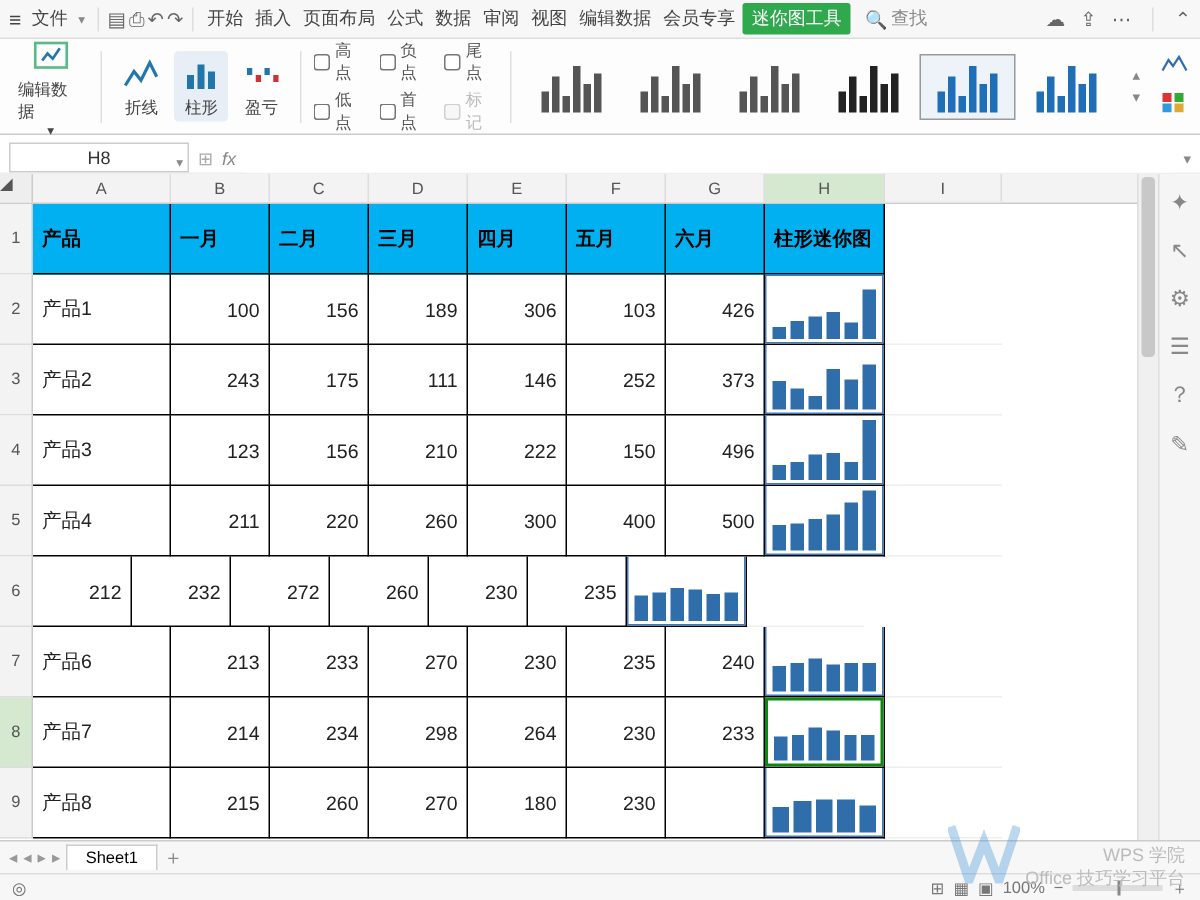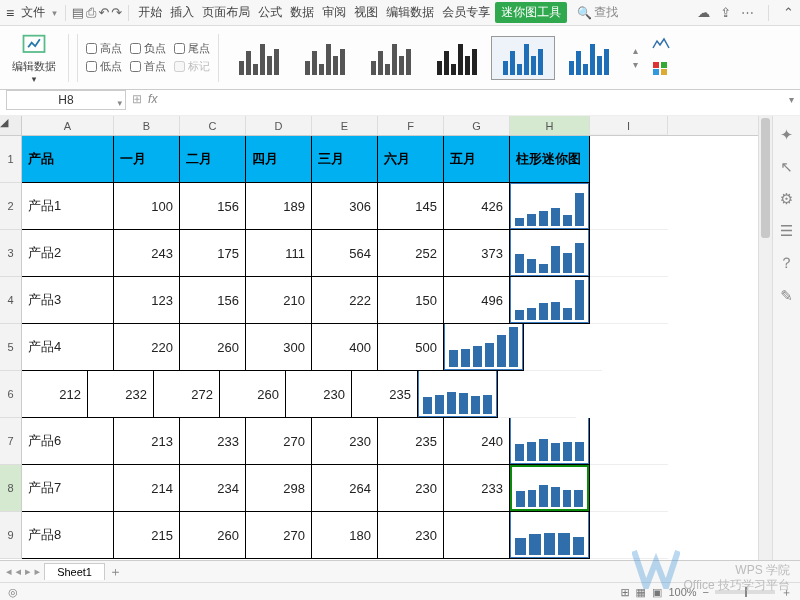--- a/index.html
+++ b/index.html
@@ -20,21 +20,21 @@
 .rgroup .big svg, .rgroup .big .ico { width: 28px; height: 28px; }
 .rsep { width: 1px; height: 48px; background: #e0e0e0; }
 .checkgrid { display: grid; grid-template-columns: repeat(3, auto); gap: 3px 8px; font-size: 11px; color: #555; }
 .checkgrid label { display: flex; align-items: center; gap: 3px; }
 .checkgrid input { width: 11px; height: 11px; }
 .sparkpreview { display: flex; gap: 2px; }
 .sparkpreview .sp { width: 64px; height: 44px; border: 1px solid transparent; display: flex; align-items: flex-end; justify-content: center; padding: 4px; gap: 2px; }
 .sparkpreview .sp.sel { border: 1px solid #999; background: #eef3fa; }
 .sparkpreview .sp .b { width: 5px; background: #1e6fb8; }
 
-.namebox-row { height: 26px; border-bottom: 1px solid #eee; display: flex; align-items: flex-start; padding: 0 6px; gap: 6px; font-size: 12px; }
+.namebox-row { height: 26px; border-bottom: 1px solid #eee; display: flex; align-items: flex-end; padding: 0 6px; gap: 6px; font-size: 12px; }
 .namebox { width: 120px; height: 20px; border: 1px solid #ccc; text-align: center; line-height: 18px; font-size: 12px; color: #333; background: #fff; position: relative; }
 .namebox .dd { position: absolute; right: 3px; top: 3px; font-size: 9px; color: #888; }
 .fxbar { display: flex; align-items: center; gap: 6px; flex: 1; }
 .fxbar .fx { color: #888; font-style: italic; }
 .fxbar input { flex: 1; border: none; outline: none; font-size: 12px; height: 18px; }
 .fxbar .expand { color: #888; font-size: 10px; }
 
 .sheet { position: relative; display: flex; height: 446px; }
 .right-sidebar { width: 28px; background: #f5f5f5; border-left: 1px solid #ddd; display: flex; flex-direction: column; align-items: center; gap: 14px; padding-top: 10px; }
 .right-sidebar .sico { color: #888; font-size: 15px; }
@@ -115,20 +115,45 @@
     <div class="big">
       <svg class="ico" viewBox="0 0 24 24">
           <rect x="3" y="4" width="18" height="14" fill="none" stroke="#5b8" stroke-width="1.5"></rect>
           <path d="M7 14l3-4 3 3 4-6" stroke="#27a" fill="none" stroke-width="1.5"></path>
         </svg>
       <span>编辑数据</span>
         <span style="font-size:9px">▾</span>
     </div>
   </div>
   <div class="rsep"></div>
+  <div class="rgroup">
+    <div class="big">
+      <svg class="ico" viewBox="0 0 24 24">
+          <path d="M3 18l5-8 4 5 5-10 4 8" stroke="#27a" fill="none" stroke-width="1.8"></path>
+        </svg>
+      <span>折线</span>
+    </div>
+    <div class="big" style="background:#e8eef5;border-radius:3px;">
+      <svg class="ico" viewBox="0 0 24 24">
+          <rect x="4" y="12" width="4" height="8" fill="#27a"></rect>
+          <rect x="10" y="6" width="4" height="14" fill="#27a"></rect>
+          <rect x="16" y="10" width="4" height="10" fill="#27a"></rect>
+        </svg>
+      <span>柱形</span>
+    </div>
+    <div class="big">
+      <svg class="ico" viewBox="0 0 24 24">
+          <rect x="4" y="8" width="3" height="4" fill="#27a"></rect>
+          <rect x="9" y="12" width="3" height="4" fill="#c33"></rect>
+          <rect x="14" y="8" width="3" height="4" fill="#27a"></rect>
+          <rect x="19" y="12" width="3" height="4" fill="#c33"></rect>
+        </svg>
+      <span>盈亏</span>
+    </div>
+  </div>
   <div class="rsep"></div>
   <div class="checkgrid">
     <label>
         <input type="checkbox" style="">
         <span>高点</span>
       </label>
     <label>
         <input type="checkbox" style="">
         <span>负点</span>
       </label>
@@ -247,55 +272,55 @@
       <div class="ch colG">G</div>
       <div class="ch colH sel">H</div>
       <div class="ch colI">I</div>
     </div>
     <div class="rows" id="rows">
         <div class="row header-row">
           <div class="rowhead">1</div>
           <div class="cell colA">产品</div>
           <div class="cell colB">一月</div>
           <div class="cell colC">二月</div>
+          <div class="cell colD">三月</div>
           <div class="cell colE">四月</div>
-          <div class="cell colD">三月</div>
+          <div class="cell colF">五月</div>
           <div class="cell colG">六月</div>
-          <div class="cell colF">五月</div>
           <div class="cell colH">柱形迷你图</div>
           <div class="cell colI" style="border:none;background:#fff"></div>
         </div>
         <div class="row">
           <div class="rowhead">2</div>
           <div class="cell colA">产品1</div>
           <div class="cell num colB">100</div>
           <div class="cell num colC">156</div>
           <div class="cell num colD">189</div>
           <div class="cell num colE">306</div>
-          <div class="cell num colF">145</div>
+          <div class="cell num colF">103</div>
           <div class="cell num colG">426</div>
           <div class="cell colH" style="padding:0">
             <div class="sparkbox">
               <div class="bar" style="height:20%"></div>
               <div class="bar" style="height:31.2%"></div>
               <div class="bar" style="height:37.8%"></div>
               <div class="bar" style="height:46.2%"></div>
               <div class="bar" style="height:28.999999999999996%"></div>
               <div class="bar" style="height:85.2%"></div>
             </div>
           </div>
           <div class="cell colI" style="border-right:none;border-bottom:1px solid #eee"></div>
         </div>
         <div class="row">
           <div class="rowhead">3</div>
           <div class="cell colA">产品2</div>
           <div class="cell num colB">243</div>
           <div class="cell num colC">175</div>
           <div class="cell num colD">111</div>
-          <div class="cell num colE">564</div>
+          <div class="cell num colE">146</div>
           <div class="cell num colF">252</div>
           <div class="cell num colG">373</div>
           <div class="cell colH" style="padding:0">
             <div class="sparkbox">
               <div class="bar" style="height:48.6%"></div>
               <div class="bar" style="height:35%"></div>
               <div class="bar" style="height:22.2%"></div>
               <div class="bar" style="height:66.4%"></div>
               <div class="bar" style="height:50.4%"></div>
               <div class="bar" style="height:74.6%"></div>
@@ -320,20 +345,21 @@
               <div class="bar" style="height:44.4%"></div>
               <div class="bar" style="height:30%"></div>
               <div class="bar" style="height:99.2%"></div>
             </div>
           </div>
           <div class="cell colI" style="border-right:none;border-bottom:1px solid #eee"></div>
         </div>
         <div class="row">
           <div class="rowhead">5</div>
           <div class="cell colA">产品4</div>
+          <div class="cell num colB">211</div>
           <div class="cell num colC">220</div>
           <div class="cell num colD">260</div>
           <div class="cell num colE">300</div>
           <div class="cell num colF">400</div>
           <div class="cell num colG">500</div>
           <div class="cell colH" style="padding:0">
             <div class="sparkbox">
               <div class="bar" style="height:42.199999999999996%"></div>
               <div class="bar" style="height:44%"></div>
               <div class="bar" style="height:52%"></div>

